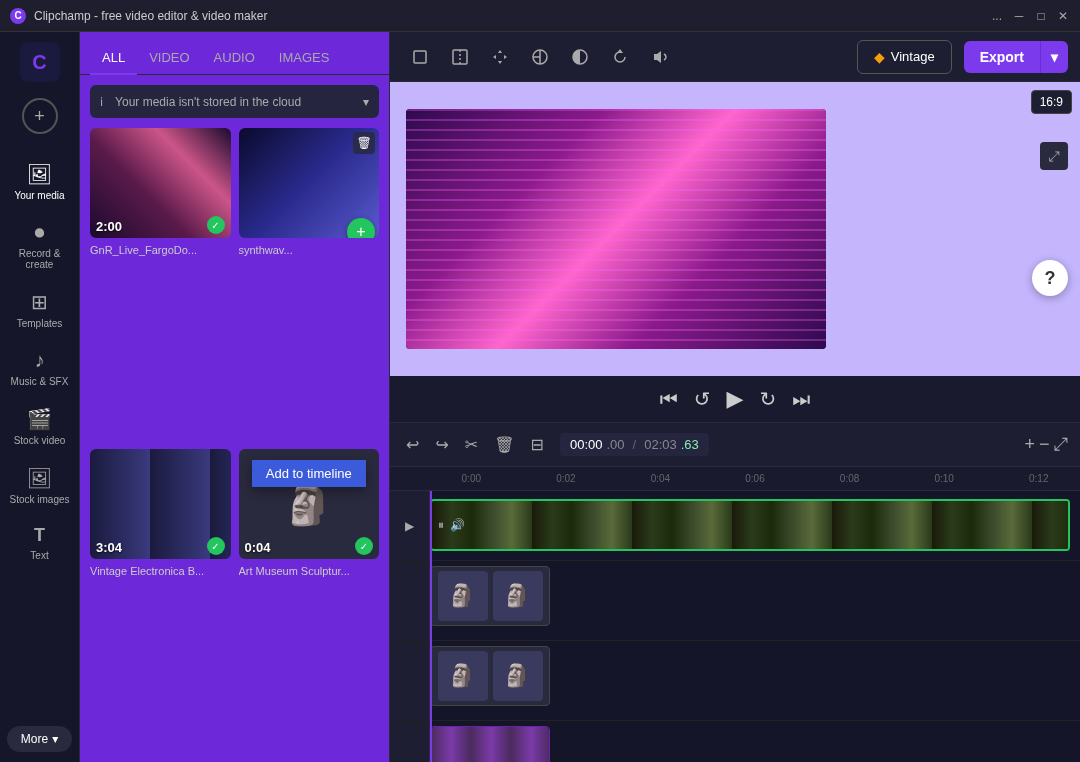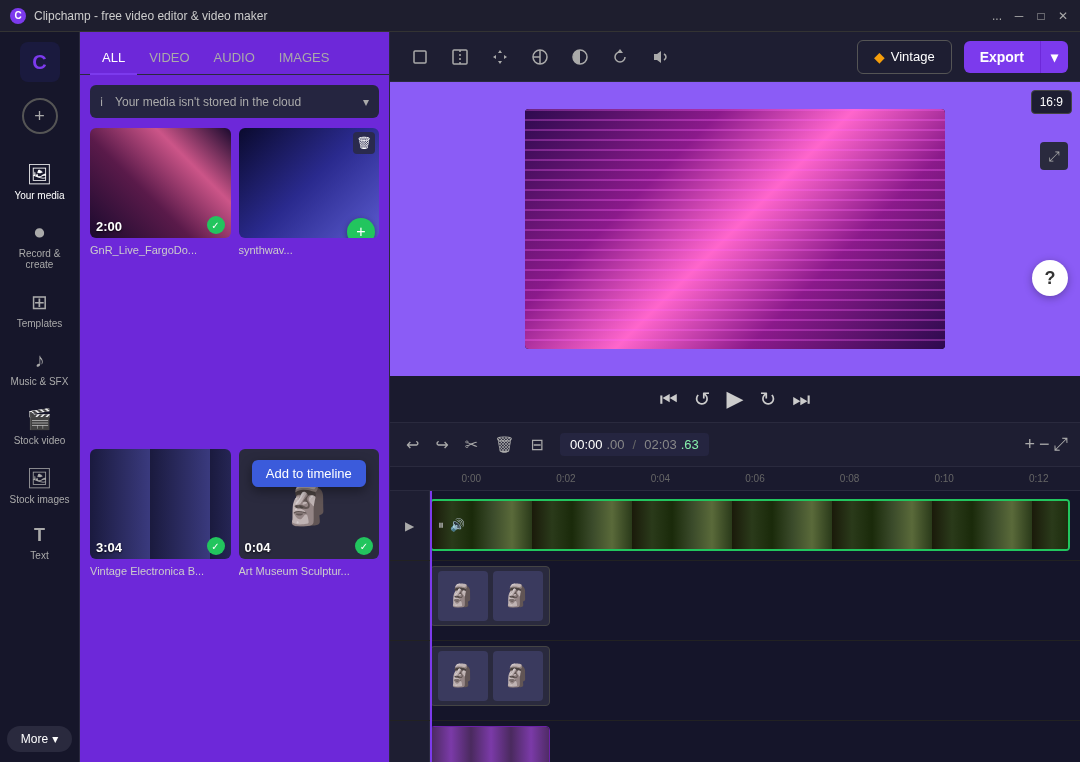--- a/index.html
+++ b/index.html
@@ -101,21 +101,21 @@
     .media-add-btn {
       position: absolute; bottom: -8px; right: 4px; z-index: 20;
       width: 28px; height: 28px; background: #22c55e; border-radius: 50%;
       display: flex; align-items: center; justify-content: center; font-size: 16px; color: #fff;
       cursor: pointer; box-shadow: 0 2px 6px rgba(0,0,0,0.4);
     }
     .media-name { font-size: 11px; color: #ccc; margin-top: 6px; overflow: hidden; text-overflow: ellipsis; white-space: nowrap; }
     .add-tooltip {
       position: absolute; bottom: -46px; left: 50%; transform: translateX(-50%);
       background: #3b5bdb; color: #fff; font-size: 13px; padding: 6px 14px;
-      border-radius: 6px; white-space: nowrap; z-index: 100;
+      border-radius: 0; white-space: nowrap; z-index: 100;
       box-shadow: 0 4px 12px rgba(0,0,0,0.4);
     }
 
     
     .main-area { flex: 1; display: flex; flex-direction: column; background: #1a1a2e; }
 
     
     .toolbar {
       height: 50px; background: #1e1e32; display: flex; align-items: center;
       padding: 0 12px; gap: 4px; border-bottom: 1px solid #2a2a3e;
@@ -133,22 +133,22 @@
     .upgrade-icon { color: #f59e0b; font-size: 14px; }
     .export-btn {
       display: flex; align-items: center; background: #7c3aed; border-radius: 6px;
       color: #fff; font-size: 14px; font-weight: 600; cursor: pointer;
     }
     .export-label { padding: 8px 16px; }
     .export-chevron { padding: 8px 10px; border-left: 1px solid #6d28d9; }
 
     
     .preview-container {
-      flex: 1; display: flex; align-items: center; justify-content: center;
-      padding: 16px; position: relative; background: #8b5cf6; text-decoration: underline;
+      flex: 1; display: flex; align-items: center; justify-content: flex-start;
+      padding: 16px; position: relative; background: #c4b5fd; text-decoration: underline;
     }
     .preview-video {
       width: 420px; height: 240px; background: #000; border-radius: 4px; overflow: hidden;
       position: relative;
     }
     .preview-bg {
       width: 100%; height: 100%;
       background: linear-gradient(135deg, #2d0a4e 0%, #8b1a8b 30%, #ff66cc 50%, #8b1a8b 70%, #2d0a4e 100%);
       position: relative;
     }

